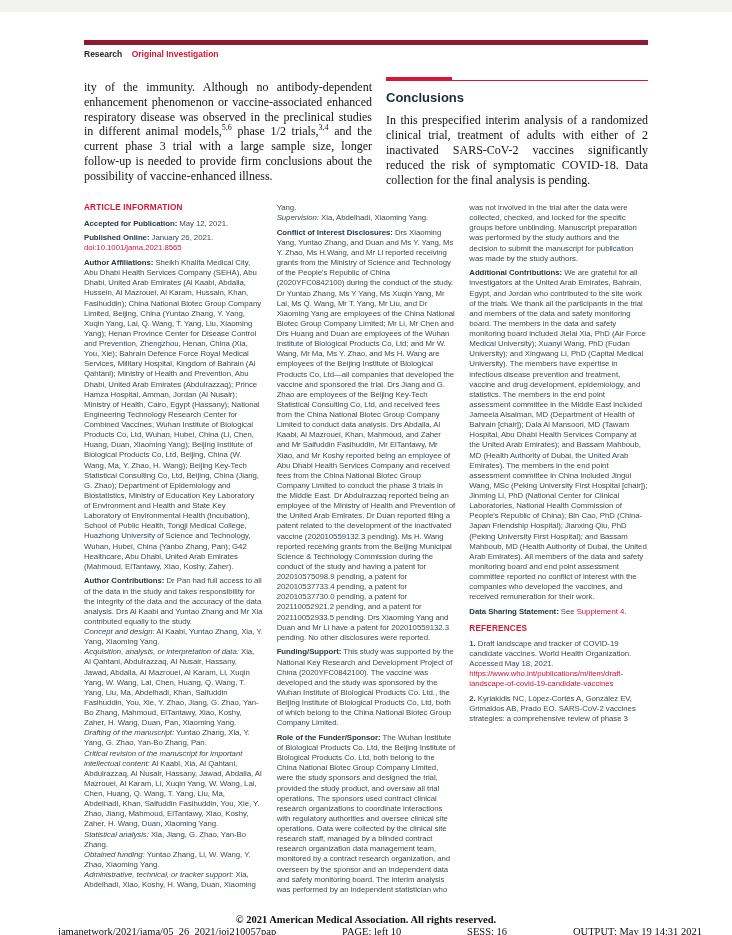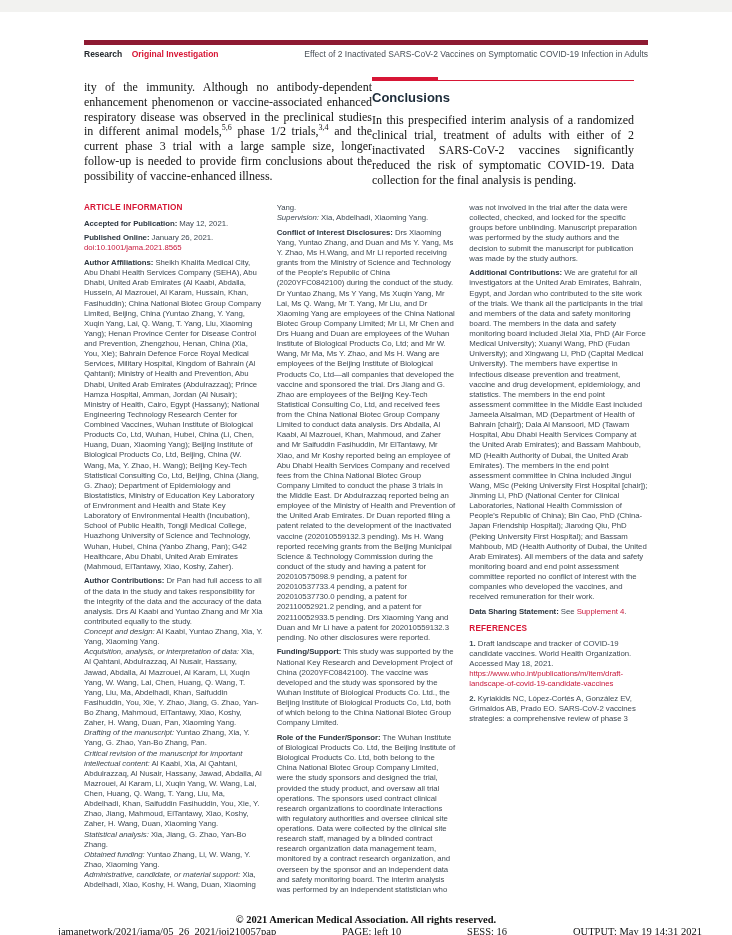--- a/index.html
+++ b/index.html
@@ -6,21 +6,21 @@
   .page{position:relative;width:732px;height:935px;background:#ffffff;margin:12px auto;overflow:hidden;
         font-family:"Liberation Sans",sans-serif;color:#3f4a54;}
   
   .masthead-bar{position:absolute;left:84px;top:28px;width:564px;height:4.5px;background:#8e1a32;}
   .header-row{position:absolute;left:84px;top:37px;width:564px;display:flex;justify-content:space-between;
               align-items:baseline;font-size:8.5px;}
   .kicker-research{font-weight:bold;color:#24292e;}
   .kicker-category{font-weight:bold;color:#d71635;margin-left:7px;}
   .running-title{color:#474f57;}
   
-  .top-section{position:absolute;left:84px;top:64px;width:564px;display:flex;}
+  .top-section{position:absolute;left:84px;top:64px;width:564px;display:flex;gap:14px;}
   .lead{width:288px;margin:4px 0 0 0;font-family:"Liberation Serif",serif;font-size:12px;line-height:1.23;
         color:#141414;text-align:justify;}
   .lead sup{font-size:8px;line-height:0;color:#141414;}
   .conclusions{width:262px;}
   .section-rule{position:relative;border-top:1px solid #d71635;margin-top:4px;}
   .section-rule::before{content:"";position:absolute;left:0;top:-4px;width:66px;height:4px;background:#d71635;}
   .conclusions h2{margin:9px 0 0 0;font-size:13px;font-weight:bold;color:#1c2b39;}
   .conclusions p{margin:8px 0 0 0;font-family:"Liberation Serif",serif;font-size:12px;line-height:1.26;
                  color:#141414;text-align:justify;}
   
@@ -54,51 +54,50 @@
 
 <div class="page">
 
   <div class="masthead-bar"></div>
 
   <div class="header-row">
     <div>
       <span class="kicker-research">Research</span>
       <span class="kicker-category">Original Investigation</span>
     </div>
-    <div class="running-title">Effect of 2 Inactivated SARS-CoV-2 Vaccines on Symptomatic COVID-19 Infection in Adults</div>
   </div>
 
   <div class="top-section">
     <p class="lead"><span>ity of the immunity. Although no antibody-dependent enhancement phenomenon or vaccine-associated enhanced respiratory disease was observed in the preclinical studies in different animal models,</span><sup>5,6</sup><span> phase 1/2 trials,</span><sup>3,4</sup><span> and the current phase 3 trial with a large sample size, longer follow-up is needed to provide firm conclusions about the possibility of vaccine-enhanced illness.</span></p>
 
     <div class="conclusions">
       <div class="section-rule"></div>
       <h2>Conclusions</h2>
-      <p>In this prespecified interim analysis of a randomized clinical trial, treatment of adults with either of 2 inactivated SARS-CoV-2 vaccines significantly reduced the risk of symptomatic COVID-19. Data collection for the final analysis is pending.</p>
+      <p>In this prespecified interim analysis of a randomized clinical trial, treatment of adults with either of 2 inactivated SARS-CoV-2 vaccines significantly reduced the risk of symptomatic COVID-18. Data collection for the final analysis is pending.</p>
     </div>
   </div>
 
   <div class="backmatter">
     <h3 class="bm-heading">ARTICLE INFORMATION</h3>
 
     <p class="bm"><b>Accepted for Publication:</b><span> May 12, 2021.</span></p>
 
     <p class="bm"><b>Published Online:</b><span> January 26, 2021.</span> <a class="link">doi:10.1001/jama.2021.8565</a></p>
 
     <p class="bm"><b>Author Affiliations:</b><span> Sheikh Khalifa Medical City, Abu Dhabi Health Services Company (SEHA), Abu Dhabi, United Arab Emirates (Al Kaabi, Abdalla, Hussein, Al Mazrouei, Al Karam, Hussain, Khan, Fasihuddin); China National Biotec Group Company Limited, Beijing, China (Yuntao Zhang, Y. Yang, Xuqin Yang, Lai, Q. Wang, T. Yang, Liu, Xiaoming Yang); Henan Province Center for Disease Control and Prevention, Zhengzhou, Henan, China (Xia, You, Xie); Bahrain Defence Force Royal Medical Services, Military Hospital, Kingdom of Bahrain (Al Qahtani); Ministry of Health and Prevention, Abu Dhabi, United Arab Emirates (Abdulrazzaq); Prince Hamza Hospital, Amman, Jordan (Al Nusair); Ministry of Health, Cairo, Egypt (Hassany); National Engineering Technology Research Center for Combined Vaccines, Wuhan Institute of Biological Products Co, Ltd, Wuhan, Hubei, China (Li, Chen, Huang, Duan, Xiaoming Yang); Beijing Institute of Biological Products Co, Ltd, Beijing, China (W. Wang, Ma, Y. Zhao, H. Wang); Beijing Key-Tech Statistical Consulting Co, Ltd, Beijing, China (Jiang, G. Zhao); Department of Epidemiology and Biostatistics, Ministry of Education Key Laboratory of Environment and Health and State Key Laboratory of Environmental Health (Incubation), School of Public Health, Tongji Medical College, Huazhong University of Science and Technology, Wuhan, Hubei, China (Yanbo Zhang, Pan); G42 Healthcare, Abu Dhabi, United Arab Emirates (Mahmoud, ElTantawy, Xiao, Koshy, Zaher).</span></p>
 
     <p class="bm nogap"><b>Author Contributions:</b><span> Dr Pan had full access to all of the data in the study and takes responsibility for the integrity of the data and the accuracy of the data analysis. Drs Al Kaabi and Yuntao Zhang and Mr Xia contributed equally to the study.</span></p>
 
     <div class="role"><i>Concept and design:</i><span> Al Kaabi, Yuntao Zhang, Xia, Y. Yang, Xiaoming Yang.</span></div>
     <div class="role"><i>Acquisition, analysis, or interpretation of data:</i><span> Xia, Al Qahtani, Abdulrazzaq, Al Nusair, Hassany, Jawad, Abdalla, Al Mazrouei, Al Karam, Li, Xuqin Yang, W. Wang, Lai, Chen, Huang, Q. Wang, T. Yang, Liu, Ma, Abdelhadi, Khan, Saifuddin Fasihuddin, You, Xie, Y. Zhao, Jiang, G. Zhao, Yan-Bo Zhang, Mahmoud, ElTantawy, Xiao, Koshy, Zaher, H. Wang, Duan, Pan, Xiaoming Yang.</span></div>
     <div class="role"><i>Drafting of the manuscript:</i><span> Yuntao Zhang, Xia, Y. Yang, G. Zhao, Yan-Bo Zhang, Pan.</span></div>
     <div class="role"><i>Critical revision of the manuscript for important intellectual content:</i><span> Al Kaabi, Xia, Al Qahtani, Abdulrazzaq, Al Nusair, Hassany, Jawad, Abdalla, Al Mazrouei, Al Karam, Li, Xuqin Yang, W. Wang, Lai, Chen, Huang, Q. Wang, T. Yang, Liu, Ma, Abdelhadi, Khan, Saifuddin Fasihuddin, You, Xie, Y. Zhao, Jiang, Mahmoud, ElTantawy, Xiao, Koshy, Zaher, H. Wang, Duan, Xiaoming Yang.</span></div>
     <div class="role"><i>Statistical analysis:</i><span> Xia, Jiang, G. Zhao, Yan-Bo Zhang.</span></div>
     <div class="role"><i>Obtained funding:</i><span> Yuntao Zhang, Li, W. Wang, Y. Zhao, Xiaoming Yang.</span></div>
-    <div class="role"><i>Administrative, candidate, or material support:</i><span> Xia, Abdelhadi, Xiao, Koshy, H. Wang, Duan, Xiaoming Yang.</span></div>
+    <div class="role"><i>Administrative, technical, or tracker support:</i><span> Xia, Abdelhadi, Xiao, Koshy, H. Wang, Duan, Xiaoming Yang.</span></div>
     <div class="role"><i>Supervision:</i><span> Xia, Abdelhadi, Xiaoming Yang.</span></div>
 
     <p class="bm" style="margin-top:4.5px;"><b>Conflict of Interest Disclosures:</b><span> Drs Xiaoming Yang, Yuntao Zhang, and Duan and Ms Y. Yang, Ms Y. Zhao, Ms H.Wang, and Mr Li reported receiving grants from the Ministry of Science and Technology of the People's Republic of China (2020YFC0842100) during the conduct of the study. Dr Yuntao Zhang, Ms Y Yang, Ms Xuqin Yang, Mr Lai, Ms Q. Wang, Mr T. Yang, Mr Liu, and Dr Xiaoming Yang are employees of the China National Biotec Group Company Limited; Mr Li, Mr Chen and Drs Huang and Duan are employees of the Wuhan Institute of Biological Products Co, Ltd; and Mr W. Wang, Mr Ma, Ms Y. Zhao, and Ms H. Wang are employees of the Beijing Institute of Biological Products Co, Ltd—all companies that developed the vaccine and sponsored the trial. Drs Jiang and G. Zhao are employees of the Beijing Key-Tech Statistical Consulting Co, Ltd, and received fees from the China National Biotec Group Company Limited to conduct data analysis. Drs Abdalla, Al Kaabi, Al Mazrouei, Khan, Mahmoud, and Zaher and Mr Saifuddin Fasihuddin, Mr ElTantawy, Mr Xiao, and Mr Koshy reported being an employee of Abu Dhabi Health Services Company and received fees from the China National Biotec Group Company Limited to conduct the phase 3 trials in the Middle East. Dr Abdulrazzaq reported being an employee of the Ministry of Health and Prevention of the United Arab Emirates. Dr Duan reported filing a patent related to the development of the inactivated vaccine (202010559132.3 pending). Ms H. Wang reported receiving grants from the Beijing Municipal Science &amp; Technology Commission during the conduct of the study and having a patent for 202010575098.9 pending, a patent for 202010537733.4 pending, a patent for 202010537730.0 pending, a patent for 202110052921.2 pending, and a patent for 202110052933.5 pending. Drs Xiaoming Yang and Duan and Mr Li have a patent for 202010559132.3 pending. No other disclosures were reported.</span></p>
 
     <p class="bm"><b>Funding/Support:</b><span> This study was supported by the National Key Research and Development Project of China (2020YFC0842100). The vaccine was developed and the study was sponsored by the Wuhan Institute of Biological Products Co. Ltd., the Beijing Institute of Biological Products Co, Ltd, both of which belong to the China National Biotec Group Company Limited.</span></p>
 
     <p class="bm"><b>Role of the Funder/Sponsor:</b><span> The Wuhan Institute of Biological Products Co. Ltd, the Beijing Institute of Biological Products Co. Ltd, both belong to the China National Biotec Group Company Limited, were the study sponsors and designed the trial, provided the study product, and oversaw all trial operations. The sponsors used contract clinical research organizations to coordinate interactions with regulatory authorities and oversee clinical site operations. Data were collected by the clinical site research staff, managed by a blinded contract research organization data management team, monitored by a contract research organization, and overseen by the sponsor and an independent data and safety monitoring board. The interim analysis was performed by an independent statistician who was not involved in the trial after the data were collected, checked, and locked for the specific groups before unblinding. Manuscript preparation was performed by the study authors and the decision to submit the manuscript for publication was made by the study authors.</span></p>
 
     <p class="bm"><b>Additional Contributions:</b><span> We are grateful for all investigators at the United Arab Emirates, Bahrain, Egypt, and Jordan who contributed to the site work of the trials. We thank all the participants in the trial and members of the data and safety monitoring board. The members in the data and safety monitoring board included Jielai Xia, PhD (Air Force Medical University); Xuanyi Wang, PhD (Fudan University); and Xingwang Li, PhD (Capital Medical University). The members have expertise in infectious disease prevention and treatment, vaccine and drug development, epidemiology, and statistics. The members in the end point assessment committee in the Middle East included Jameela Alsalman, MD (Department of Health of Bahrain [chair]); Dala Al Mansoori, MD (Tawam Hospital, Abu Dhabi Health Services Company at the United Arab Emirates); and Bassam Mahboub, MD (Health Authority of Dubai, the United Arab Emirates). The members in the end point assessment committee in China included Jingui Wang, MSc (Peking University First Hospital [chair]); Jinming Li, PhD (National Center for Clinical Laboratories, National Health Commission of People's Republic of China); Bin Cao, PhD (China-Japan Friendship Hospital); Jianxing Qiu, PhD (Peking University First Hospital); and Bassam Mahboub, MD (Health Authority of Dubai, the United Arab Emirates). All members of the data and safety monitoring board and end point assessment committee reported no conflict of interest with the companies who developed the vaccines, and received remuneration for their work.</span></p>
 

